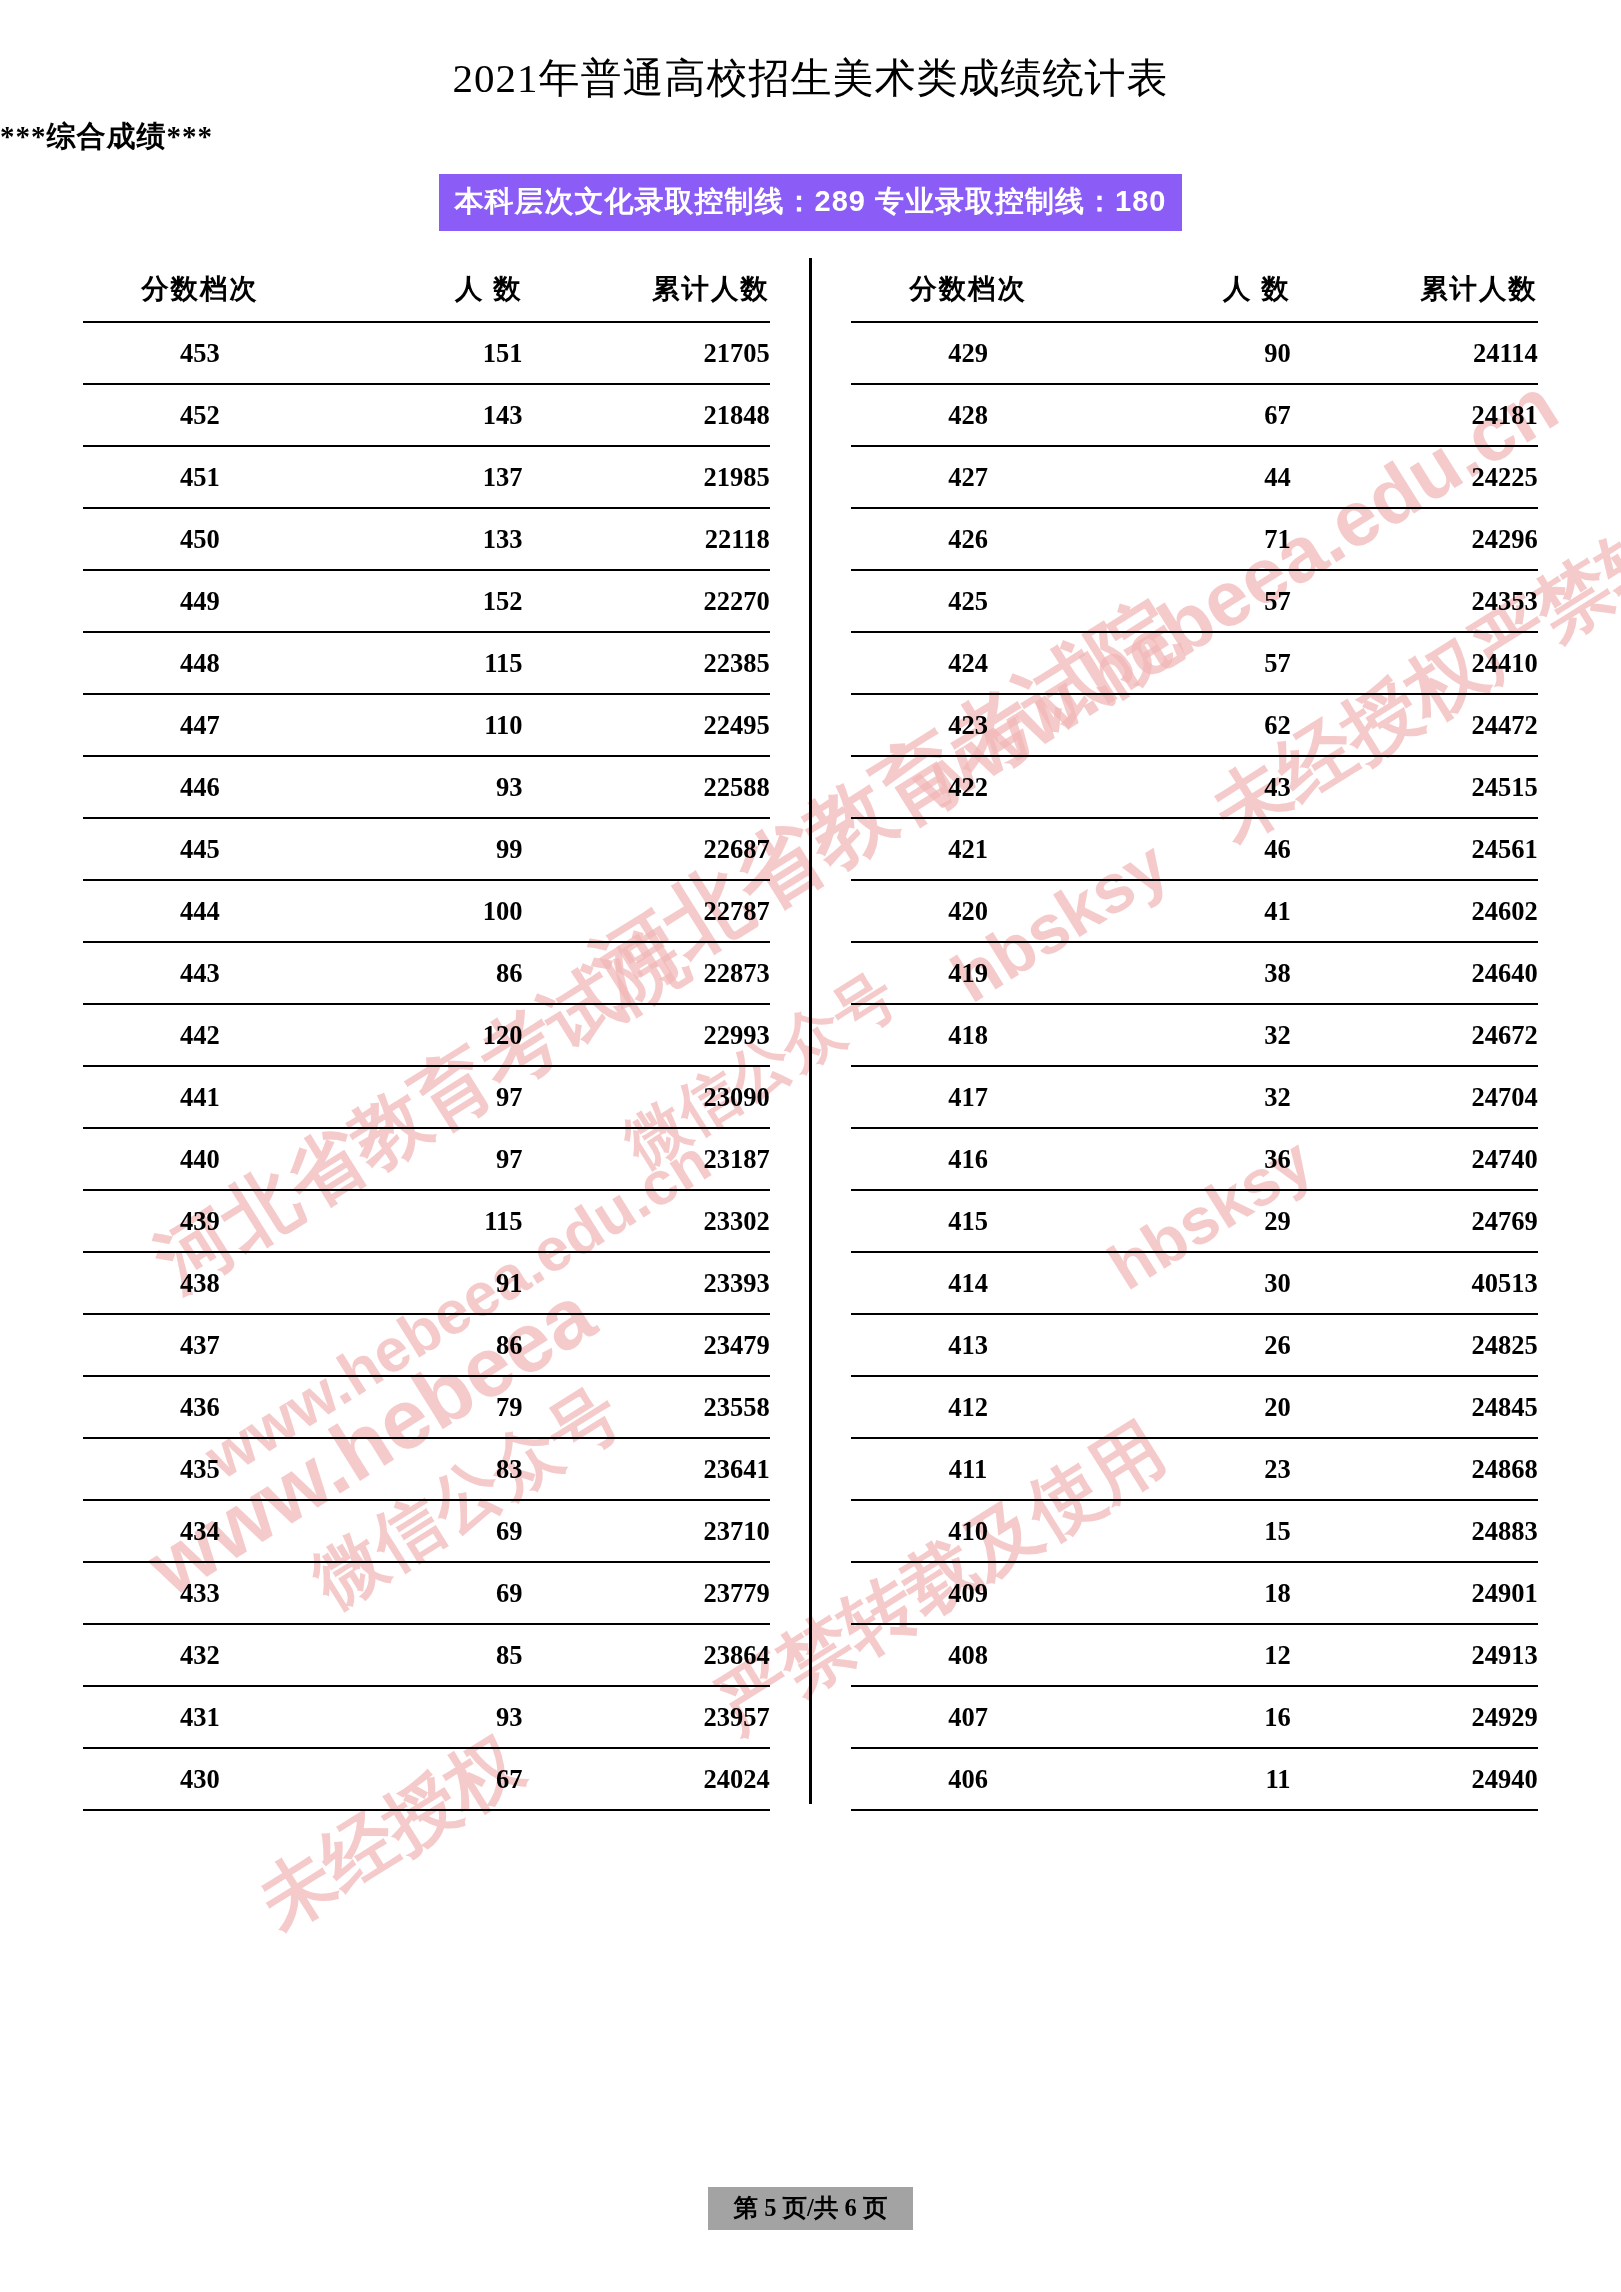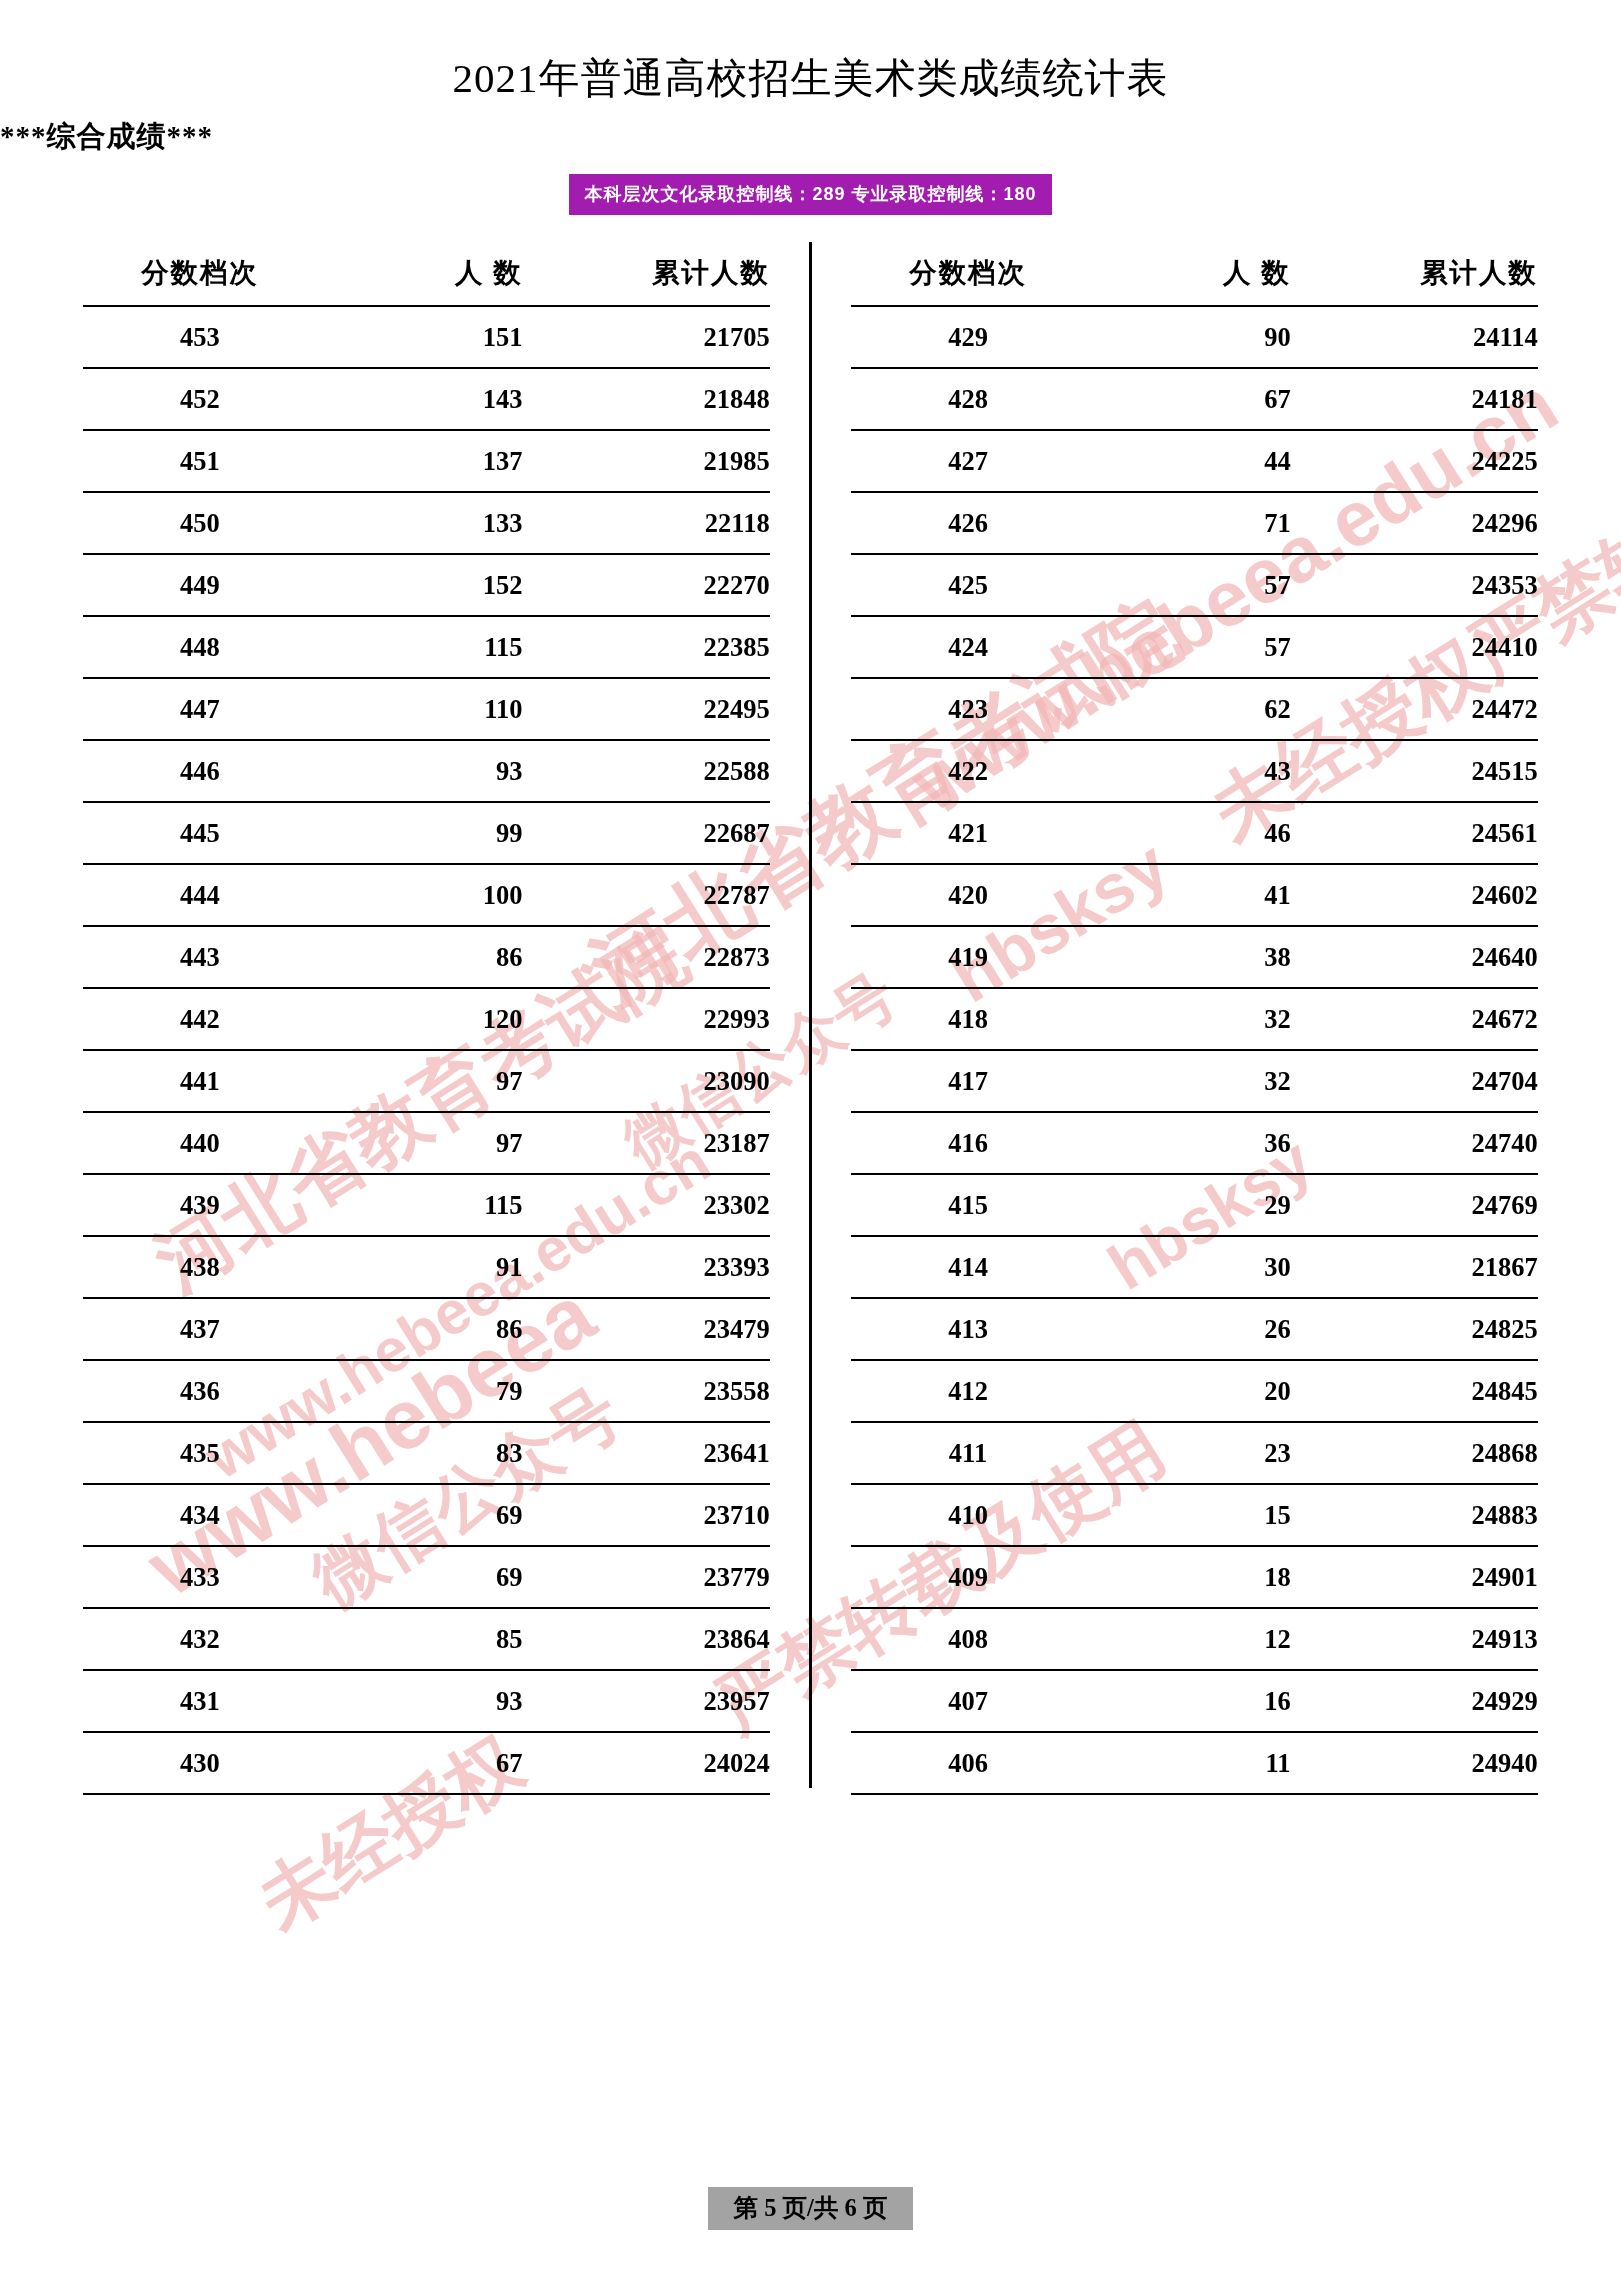--- a/index.html
+++ b/index.html
@@ -78,23 +78,23 @@
     z-index: 10;
   }
   .banner-wrap {
     text-align: center;
     margin-top: 17.6px;
     position: relative;
     z-index: 10;
   }
   .banner {
     display: inline-block;
-    background: #a21caf;
+    background: #8b5cf6;
     color: #ffffff;
-    font-size: 18px;
+    font-size: 29px;
     font-weight: bold;
     letter-spacing: 1px;
     padding: 7.8px 15.7px 8.8px 15.7px;
     font-family: "Liberation Sans", sans-serif;
   }
 
   
   .tables {
     position: relative;
     z-index: 10;
@@ -422,21 +422,21 @@
               <td class="cell-cum">24740</td>
             </tr>
             <tr>
               <td class="cell-score">415</td>
               <td class="cell-count">29</td>
               <td class="cell-cum">24769</td>
             </tr>
             <tr>
               <td class="cell-score">414</td>
               <td class="cell-count">30</td>
-              <td class="cell-cum">21867</td>
+              <td class="cell-cum">40513</td>
             </tr>
             <tr>
               <td class="cell-score">413</td>
               <td class="cell-count">26</td>
               <td class="cell-cum">24825</td>
             </tr>
             <tr>
               <td class="cell-score">412</td>
               <td class="cell-count">20</td>
               <td class="cell-cum">24845</td>

